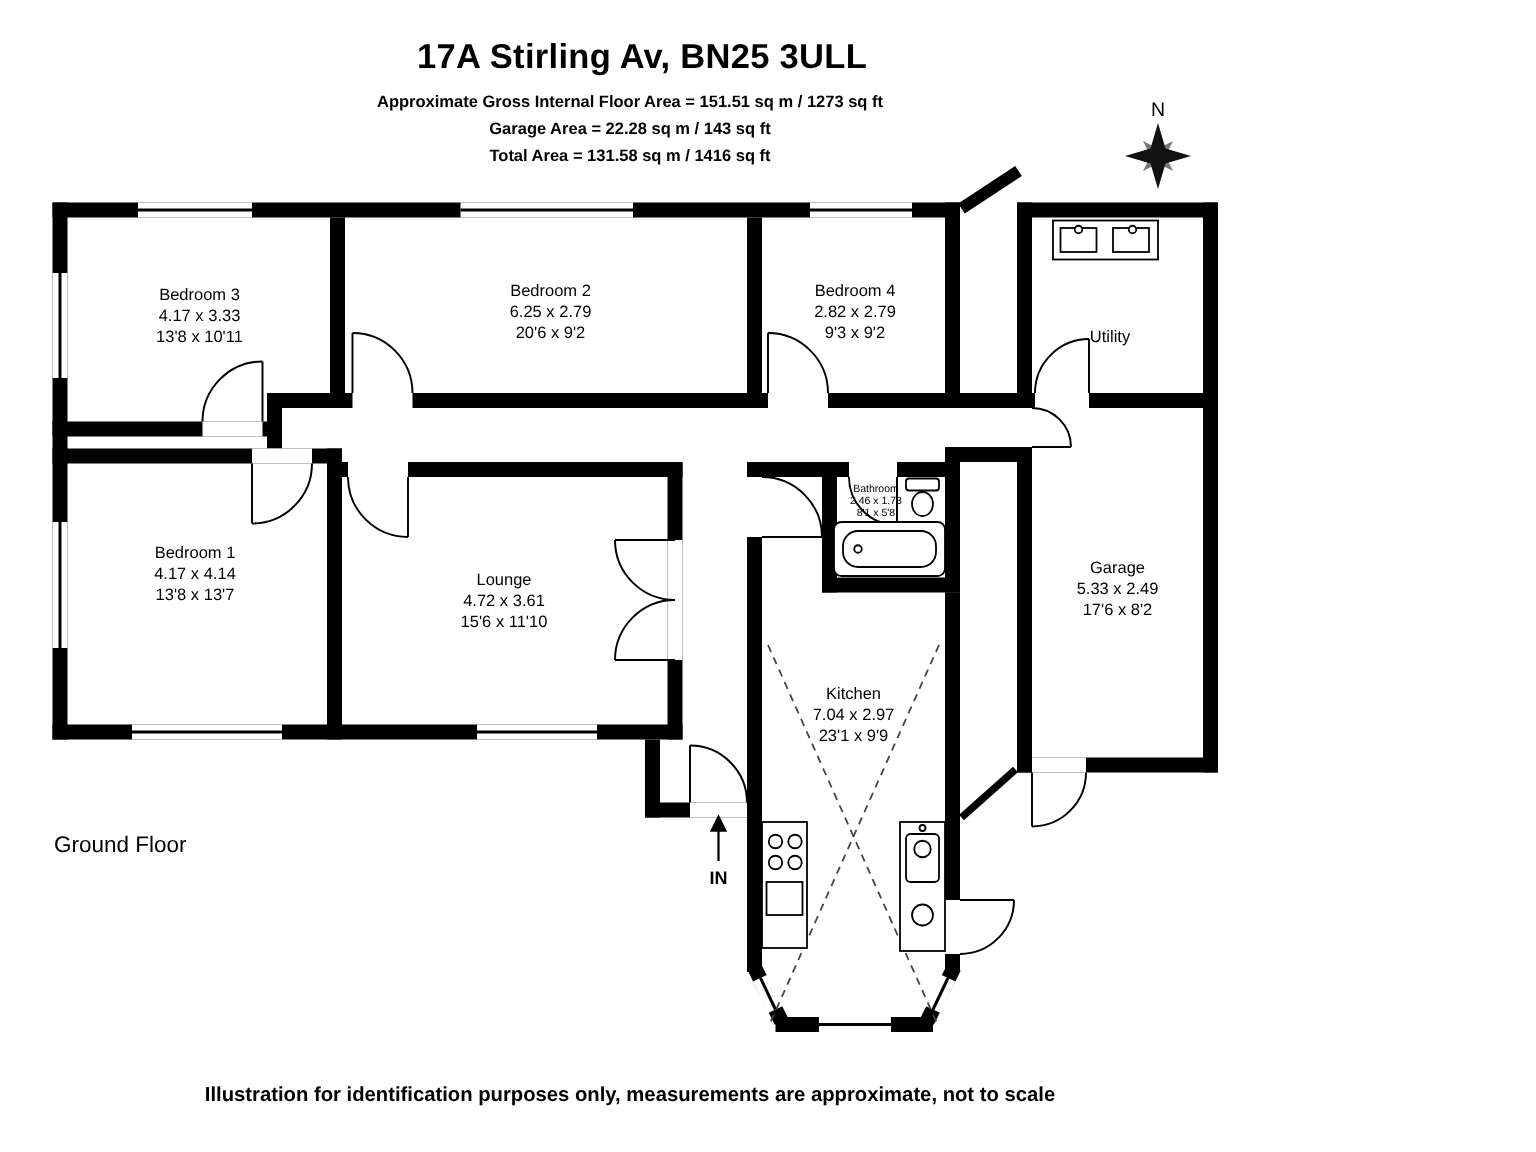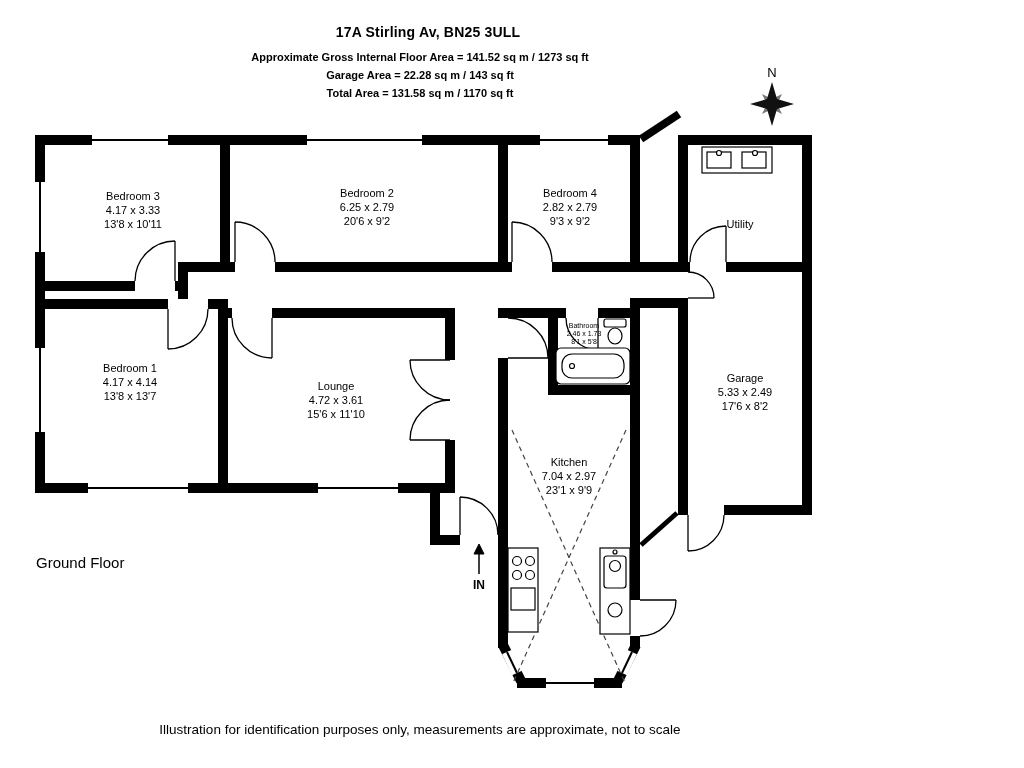--- a/index.html
+++ b/index.html
@@ -1,41 +1,41 @@
 <!DOCTYPE html>
 <html><head>
 <meta charset="utf-8">
 <style>
   html,body{margin:0;padding:0;background:#ffffff;}
   body{width:1024px;height:768px;position:relative;overflow:hidden;
        font-family:"Liberation Sans", sans-serif;color:#000;}
   .page{position:absolute;inset:0;background:#fff;}
   .header{position:absolute;left:0;top:24px;width:840px;text-align:center;}
-  .header h1{margin:0 0 8px 16px;font-size:14px;font-weight:700;letter-spacing:.2px;}
+  .header h1{margin:0 0 8px 16px;font-size:23px;font-weight:700;letter-spacing:.2px;}
   .header .sub{font-size:11px;font-weight:700;line-height:18px;}
   .disclaimer{position:absolute;left:0;top:722px;width:840px;text-align:center;
-              font-size:13.5px;}
+              font-size:13.5px;font-weight:bold;}
   svg{position:absolute;left:0;top:0;}
   svg text{font-family:"Liberation Sans", sans-serif;}
   .room-name,.room-dim{font-size:11px;}
   .tiny{font-size:7px;}
   .floor-lbl{font-size:15px;}
   .in-lbl{font-size:12px;font-weight:bold;}
   .north-lbl{font-size:13px;}
 </style>
 </head>
 <body>
 
 <div class="page">
 
   <div class="header">
     <h1>17A Stirling Av, BN25 3ULL</h1>
-    <div class="sub">Approximate Gross Internal Floor Area = 141.52 sq m / 1273 sq ft</div>
+    <div class="sub">Approximate Gross Internal Floor Area = 151.51 sq m / 1273 sq ft</div>
     <div class="sub">Garage Area = 22.28 sq m / 143 sq ft</div>
-    <div class="sub">Total Area = 131.58 sq m / 1170 sq ft</div>
+    <div class="sub">Total Area = 131.58 sq m / 1416 sq ft</div>
   </div>
 
   <svg width="1024" height="768" viewBox="0 0 1024 768">
 
     <g fill="#000000">
       <rect x="35" y="135" width="605" height="10"></rect>
       <rect x="35" y="135" width="10" height="358"></rect>
       <rect x="35" y="483" width="420" height="10"></rect>
       <rect x="630" y="135" width="10" height="260"></rect>
       <rect x="220" y="145" width="10" height="127"></rect>

